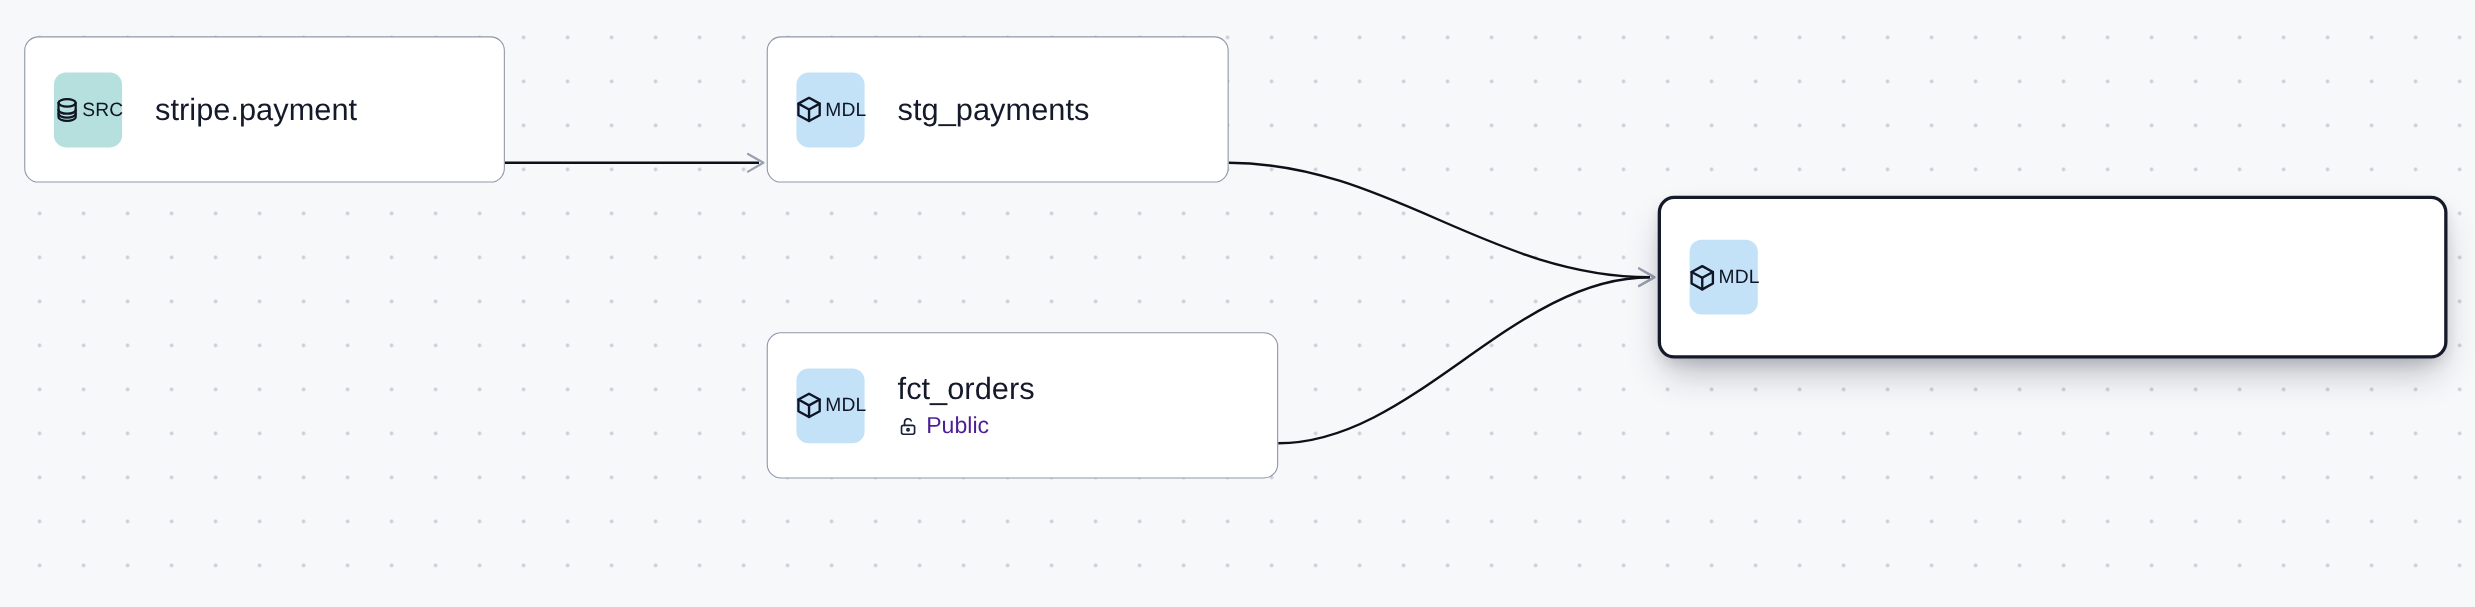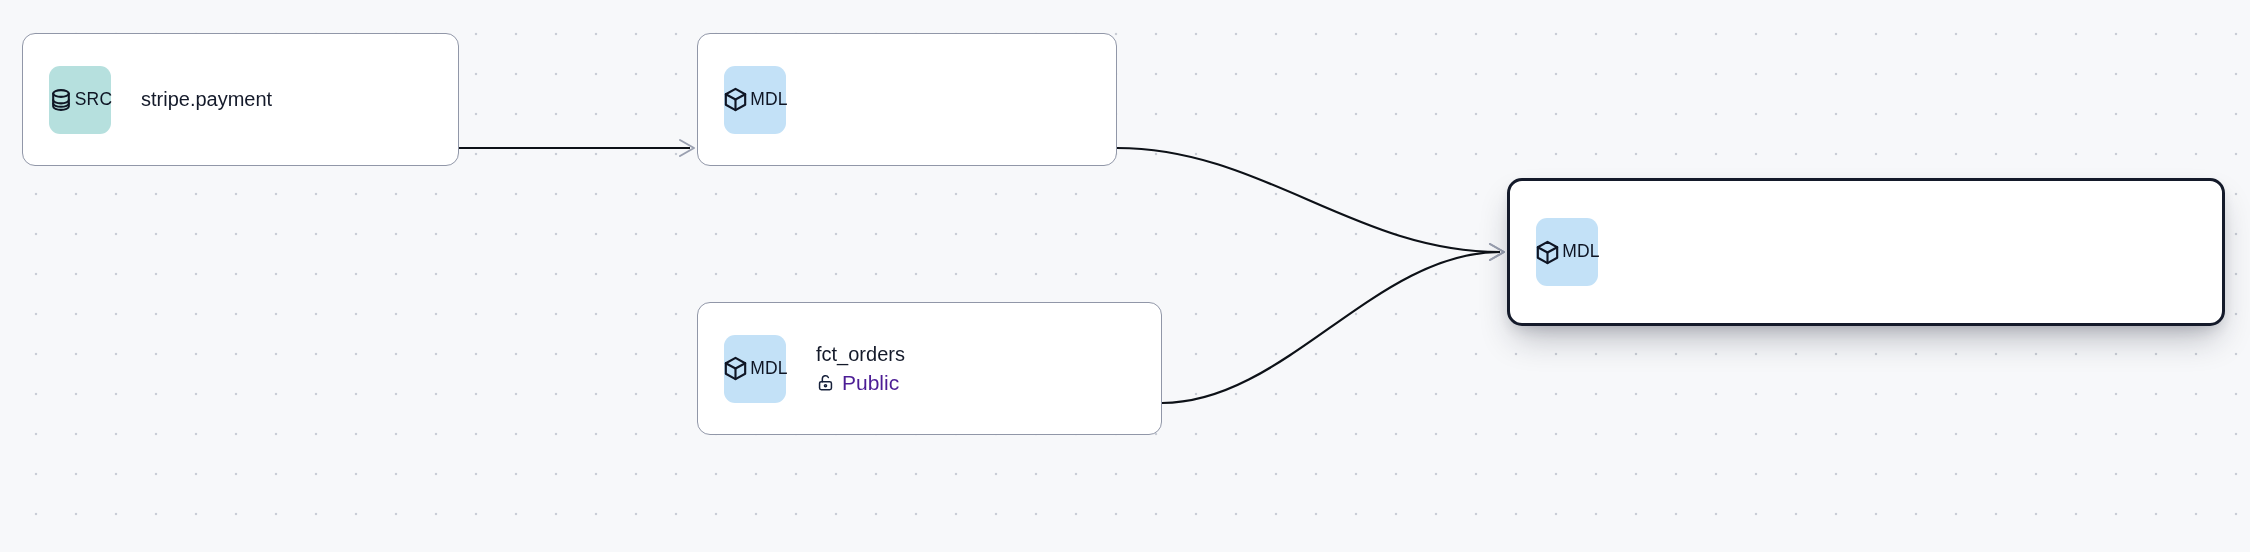--- a/index.html
+++ b/index.html
@@ -97,21 +97,21 @@
   
   .node-body {
     margin-left: 30px;
     display: flex;
     flex-direction: column;
     justify-content: center;
     gap: 6px;
     min-width: 0;
   }
   .node-title {
-    font-size: 20px;
+    font-size: 28px;
     line-height: 1.12;
     color: #141a2a;
     white-space: nowrap;
     font-family: "Liberation Sans", sans-serif;
     text-align: right;
   }
   .node-sub {
     display: flex;
     align-items: center;
     gap: 7px;
@@ -155,20 +155,23 @@
       </div>
       <div class="node" style="left: 697px; top: 33px; width: 420px; height: 133px;">
         <div class="badge mdl" style="background: rgb(195, 225, 247);">
           <span class="glyph"><svg width="27" height="27" viewBox="0 0 24 24" fill="none" stroke="#0f1524" stroke-width="1.9" stroke-linecap="round" stroke-linejoin="round">
               <path d="M12 2.6 L20.6 7.3 V16.7 L12 21.4 L3.4 16.7 V7.3 Z"></path>
               <path d="M3.4 7.3 L12 12 L20.6 7.3"></path>
               <path d="M12 12 V21.4"></path>
             </svg></span>
           <span class="badge-text">MDL</span>
         </div>
+        <div class="node-body">
+          <div class="node-title">stg_payments</div>
+        </div>
       </div>
       <div class="node" style="left: 697px; top: 302px; width: 465px; height: 133px;">
         <div class="badge mdl" style="background: rgb(195, 225, 247);">
           <span class="glyph"><svg width="27" height="27" viewBox="0 0 24 24" fill="none" stroke="#0f1524" stroke-width="1.9" stroke-linecap="round" stroke-linejoin="round">
               <path d="M12 2.6 L20.6 7.3 V16.7 L12 21.4 L3.4 16.7 V7.3 Z"></path>
               <path d="M3.4 7.3 L12 12 L20.6 7.3"></path>
               <path d="M12 12 V21.4"></path>
             </svg></span>
           <span class="badge-text">MDL</span>
         </div>

